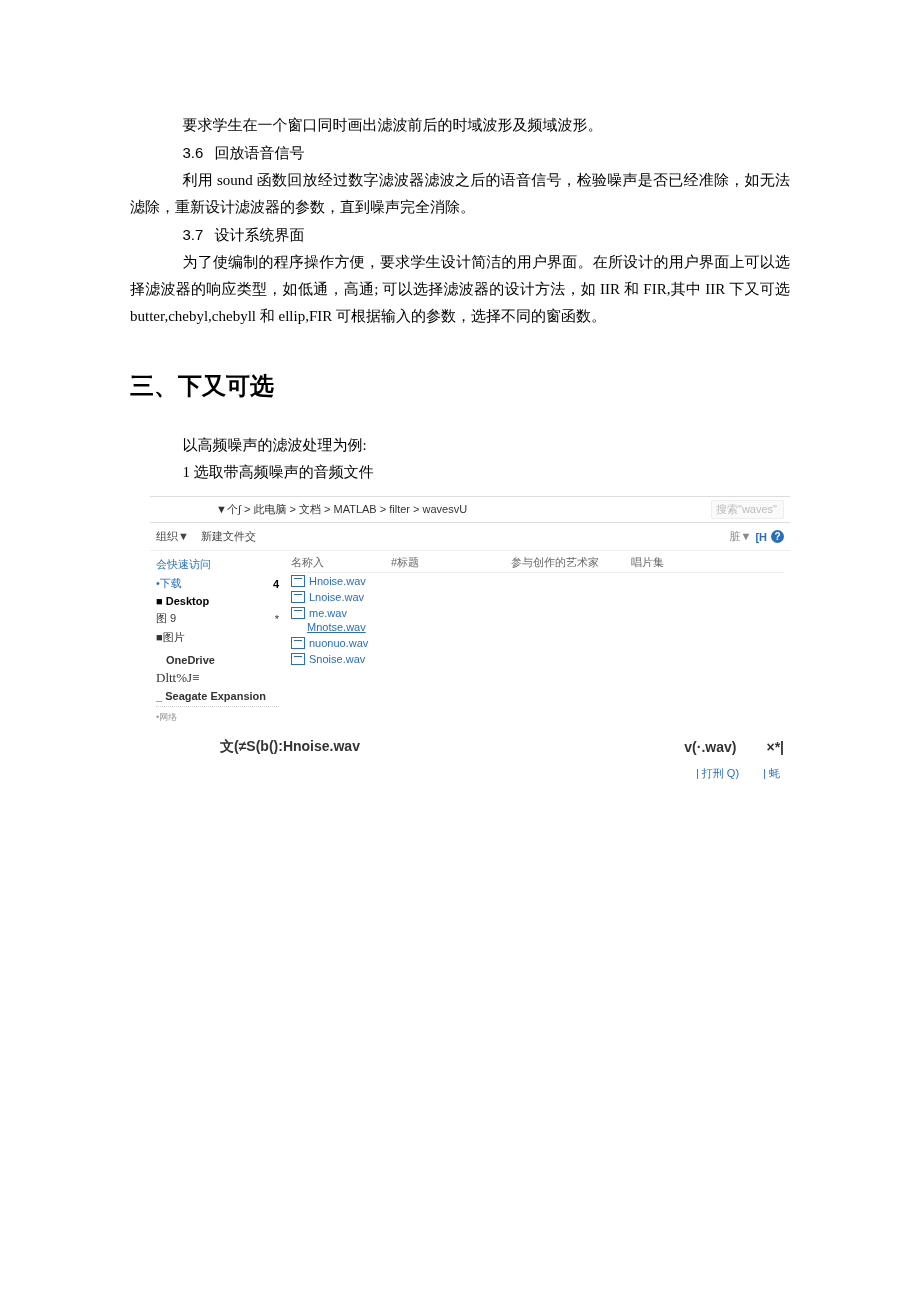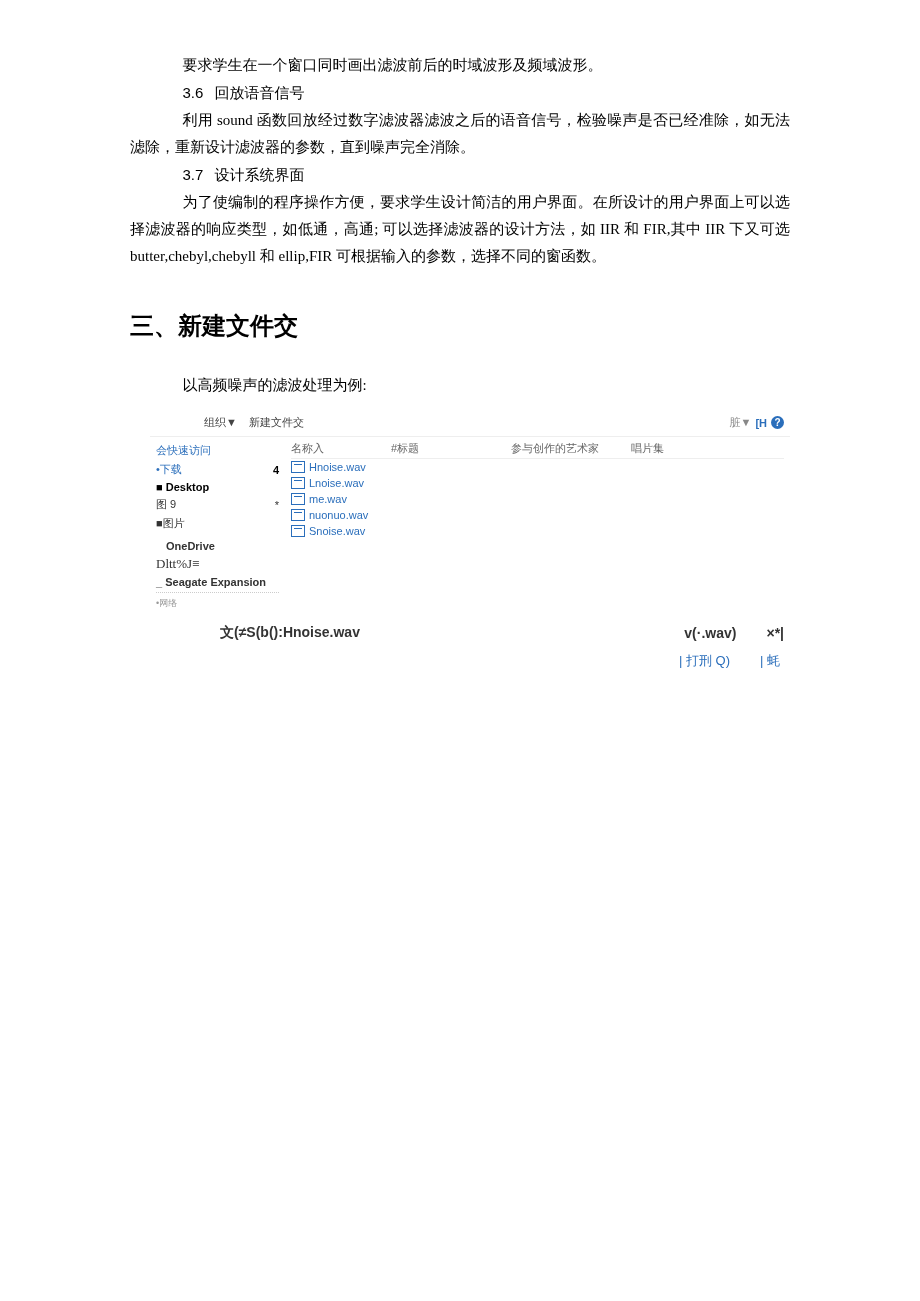--- a/index.html
+++ b/index.html
@@ -5,21 +5,21 @@
   body {
     margin: 0;
     padding: 0;
     font-family: "SimSun", "宋体", serif;
     font-size: 15px;
     color: #000;
     background: #fff;
     width: 920px;
   }
   .page {
-    padding: 52px 130px 60px 130px;
+    padding: 112px 130px 60px 130px;
     box-sizing: border-box;
     width: 920px;
   }
   .body-para {
     line-height: 1.8;
     text-align: justify;
     margin: 0;
   }
   .indent3 {
     text-indent: 3.5em;
@@ -64,21 +64,20 @@
     border-radius: 2px;
     background: #fafafa;
   }
   .dialog .toolbar {
     display: flex;
     align-items: center;
     padding: 6px;
   }
   .dialog .toolbar .org {
     color: #444;
-    margin-left: 48px;
   }
   .dialog .toolbar .newf {
     margin-left: 12px;
     color: #444;
   }
   .dialog .toolbar .spacer { flex: 1; }
   .dialog .toolbar .rightctl {
     color: #2a6ebb;
     font-weight: bold;
     display: flex;
@@ -158,23 +157,23 @@
   }
   .dialog .bottombar .fname {
     font-weight: bold;
   }
   .dialog .bottombar .spacer { flex: 1; }
   .dialog .bottombar .ftype { margin-right: 30px; font-weight: bold;}
   .dialog .bottombar .xbtn { font-weight: bold; }
   .dialog .btnrow {
     display: flex;
     justify-content: flex-end;
-    gap: 30px;
+    gap: 24px;
     padding: 6px 10px 4px 6px;
-    font-size: 13px;
+    font-size: 11px;
   }
   .dialog .btnrow span {
     color: #2a6ebb;
   }
 </style>
 </head>
 <body>
 
 <div class="page">
   <p class="body-para indent3">要求学生在一个窗口同时画出滤波前后的时域波形及频域波形。</p>
@@ -186,26 +185,31 @@
 
   <p class="body-para indent3">利用 sound 函数回放经过数字滤波器滤波之后的语音信号，检验噪声是否已经准除，如无法滤除，重新设计滤波器的参数，直到噪声完全消除。</p>
 
   <p class="body-para indent3">
     <span class="sec-num">3.7</span>
     <span>设计系统界面</span>
   </p>
 
   <p class="body-para indent3">为了使编制的程序操作方便，要求学生设计简洁的用户界面。在所设计的用户界面上可以选择滤波器的响应类型，如低通，高通; 可以选择滤波器的设计方法，如 IIR 和 FIR,其中 IIR 下又可选 butter,chebyl,chebyll 和 ellip,FIR 可根据输入的参数，选择不同的窗函数。</p>
 
-  <div class="h2">三、新建文件交</div>
+  <div class="h2">三、下又可选</div>
 
   <p class="body-para indent3">以高频噪声的滤波处理为例:</p>
+  <p class="body-para indent3">1 选取带高频噪声的音频文件</p>
 
   <div class="dialog">
 
+    <div class="pathbar">
+      <div class="path">▼个∫ &gt; 此电脑 &gt; 文档 &gt; MATLAB &gt; filter &gt; wavesvU</div>
+      <div class="search">搜索"waves"</div>
+    </div>
 
     <div class="toolbar">
       <span class="org">组织▼</span>
       <span class="newf">新建文件交</span>
       <span class="spacer"></span>
       <span class="rightctl">
         <span style="color:#888;font-weight:normal">脏▼</span>
         <span>[H</span>
         <span class="qmark">?</span>
       </span>
@@ -257,20 +261,24 @@
           <span>Hnoise.wav</span>
         </div>
         <div class="filerow">
           <span class="ficon"></span>
           <span>Lnoise.wav</span>
         </div>
         <div class="filerow">
           <span class="ficon"></span>
           <span>me.wav</span>
         </div>
+        <div class="filerow" style="margin-top:-2px">
+          <span style="width:12px;display:inline-block"></span>
+          <span style="text-decoration:underline">Mnotse.wav</span>
+        </div>
         <div class="filerow">
           <span class="ficon"></span>
           <span>nuonuo.wav</span>
         </div>
         <div class="filerow">
           <span class="ficon"></span>
           <span>Snoise.wav</span>
         </div>
       </div>
     </div>

